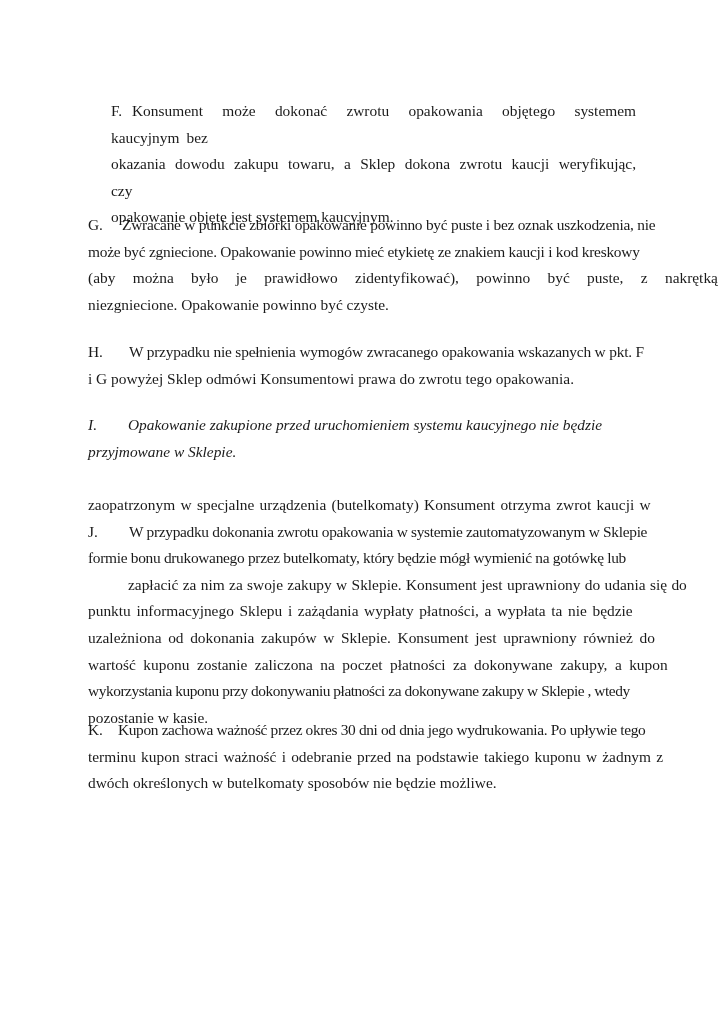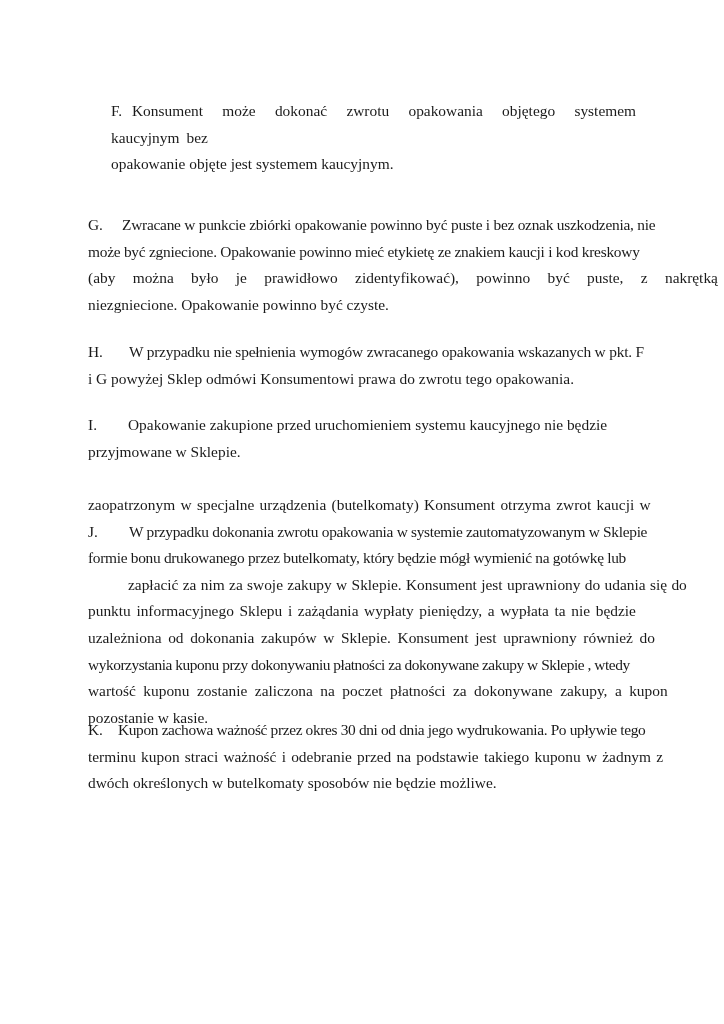--- a/index.html
+++ b/index.html
@@ -50,49 +50,50 @@
     .line { display: block; }
     .nowrap { white-space: nowrap; }
   </style>
 </head>
 <body>
 
 <div class="page">
 
   <div class="para justify indent-block" style="top:84px;">
     <span class="line"><span class="label lbl-F">F.</span><span style="word-spacing:3.2px;">Konsument może dokonać zwrotu opakowania objętego systemem kaucyjnym bez</span></span>
+    <span class="line" style="word-spacing:5.2px;">okazania dowodu zakupu towaru, a Sklep dokona zwrotu kaucji weryfikując, czy</span>
     <span class="line">opakowanie objęte jest systemem kaucyjnym.</span>
   </div>
 
   <div class="para" style="top:198px;">
     <span class="line nowrap"><span class="label lbl-G">G.</span><span style="letter-spacing:-0.25px;">Zwracane w punkcie zbiórki opakowanie powinno być puste i bez oznak uszkodzenia, nie</span></span>
     <span class="line nowrap" style="letter-spacing:-0.25px;text-align:right;">może być zgniecione. Opakowanie powinno mieć etykietę ze znakiem kaucji i kod kreskowy</span>
     <span class="line nowrap" style="word-spacing:13.5px;">(aby można było je prawidłowo zidentyfikować), powinno być puste, z nakrętką i</span>
     <span class="line nowrap">niezgniecione. Opakowanie powinno być czyste.</span>
   </div>
 
   <div class="para" style="top:325px;">
     <span class="line nowrap"><span class="label lbl-H">H.</span><span style="letter-spacing:-0.2px;">W przypadku nie spełnienia wymogów zwracanego opakowania wskazanych w pkt. F</span></span>
     <span class="line nowrap">i G powyżej Sklep odmówi Konsumentowi prawa do zwrotu tego opakowania.</span>
   </div>
 
-  <div class="para" style="top:398px;">
+  <div class="para" style="top:398px;font-style:italic;">
     <span class="line nowrap"><span class="label lbl-I">I.</span><span>Opakowanie zakupione przed uruchomieniem systemu kaucyjnego nie będzie</span></span>
     <span class="line nowrap">przyjmowane w Sklepie.</span>
   </div>
 
   <div class="para" style="top:478px;">
     <span class="line nowrap" style="word-spacing:1.5px;">zaopatrzonym w specjalne urządzenia (butelkomaty) Konsument  otrzyma zwrot kaucji w</span>
     <span class="line nowrap"><span class="label lbl-J">J.</span><span style="letter-spacing:-0.3px;">W przypadku dokonania zwrotu opakowania w systemie zautomatyzowanym w Sklepie</span></span>
     <span class="line nowrap" style="letter-spacing:-0.3px;">formie bonu drukowanego przez butelkomaty, który będzie mógł wymienić na gotówkę lub</span>
     <span class="line nowrap" style="word-spacing:0.5px;margin-left:40px;">zapłacić za nim za swoje zakupy w Sklepie. Konsument jest uprawniony do udania się do</span>
-    <span class="line nowrap" style="word-spacing:1.8px;">punktu informacyjnego Sklepu   i zażądania  wypłaty pieniędzy, a wypłata ta nie będzie</span>
+    <span class="line nowrap" style="word-spacing:1.8px;">punktu informacyjnego Sklepu   i zażądania  wypłaty płatności, a wypłata ta nie będzie</span>
     <span class="line nowrap" style="word-spacing:2.8px;">uzależniona od dokonania zakupów w Sklepie.  Konsument jest uprawniony również do</span>
+    <span class="line nowrap" style="word-spacing:3.6px;">wartość kuponu zostanie zaliczona na poczet płatności za dokonywane zakupy, a kupon</span>
     <span class="line nowrap" style="letter-spacing:-0.45px;">wykorzystania kuponu przy dokonywaniu płatności za dokonywane zakupy w Sklepie , wtedy</span>
-    <span class="line nowrap" style="word-spacing:3.6px;">wartość kuponu zostanie zaliczona na poczet płatności za dokonywane zakupy, a kupon</span>
     <span class="line nowrap">pozostanie w kasie.</span>
   </div>
 
   <div class="para" style="top:703px;">
     <span class="line nowrap"><span class="label lbl-K">K.</span><span style="letter-spacing:-0.35px;">Kupon zachowa ważność przez okres 30 dni od dnia jego wydrukowania. Po upływie tego</span></span>
     <span class="line nowrap" style="word-spacing:1.4px;">terminu kupon straci ważność i odebranie przed na podstawie takiego kuponu w żadnym z</span>
     <span class="line nowrap">dwóch określonych w butelkomaty sposobów nie będzie możliwe.</span>
   </div>
 
 </div>

